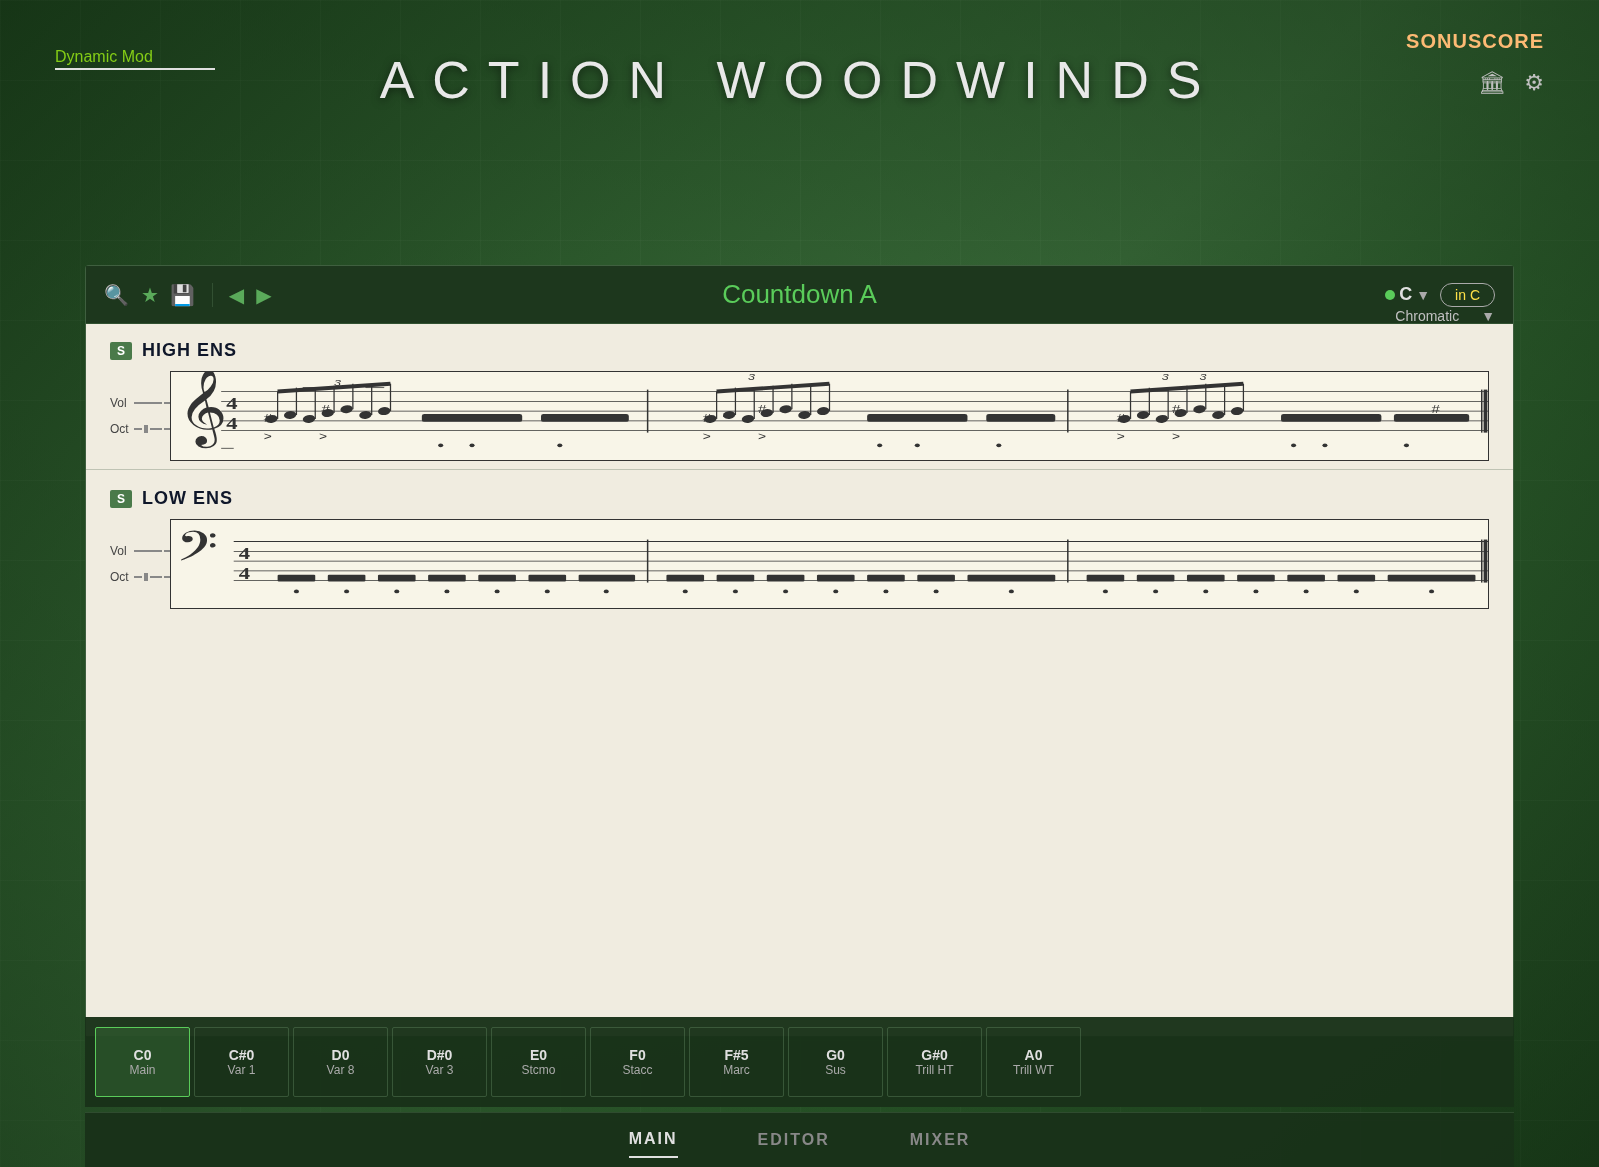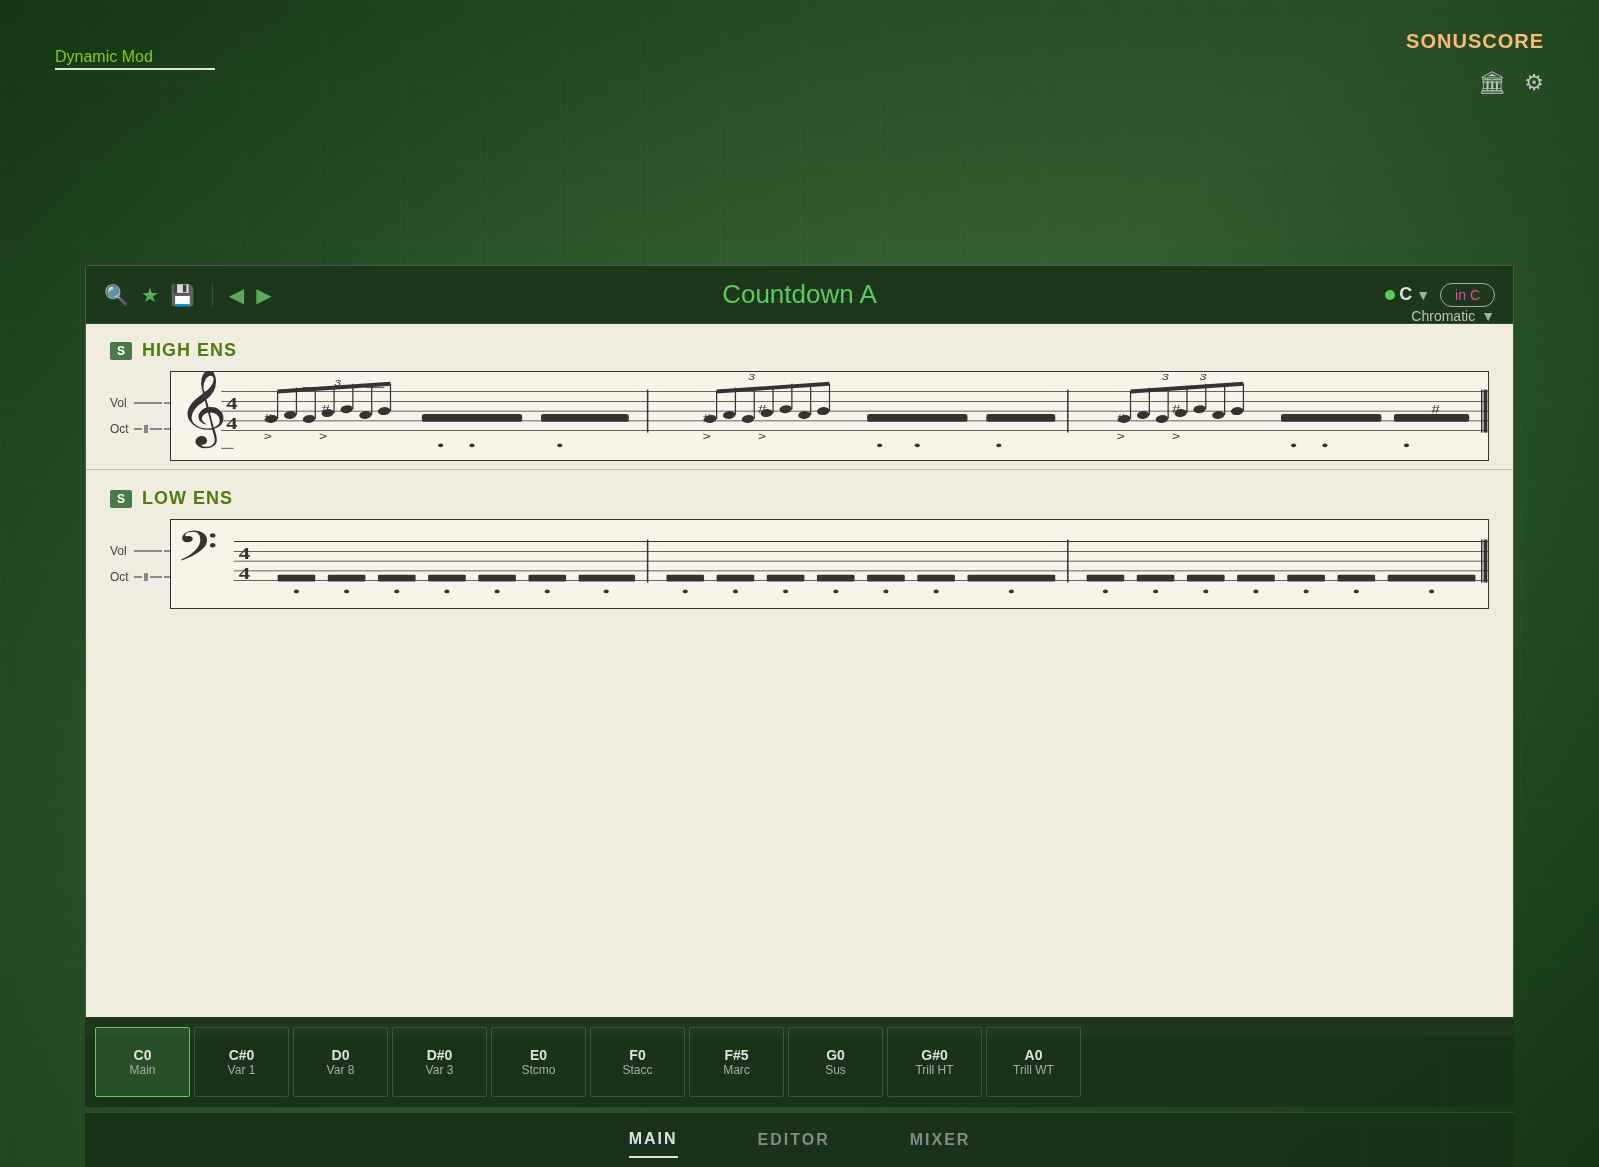--- a/index.html
+++ b/index.html
@@ -156,39 +156,39 @@
       font-weight: bold;
     }
     .key-dropdown {
       color: #aaa;
       font-size: 14px;
     }
     .in-c-badge {
       border: 1px solid #aaa;
       border-radius: 20px;
       padding: 3px 14px;
-      color: #ec4899;
+      color: #fde047;
       font-size: 14px;
     }
     .chromatic-label {
       color: #c0c0c0;
       font-size: 14px;
     }
     .s-badge {
       background: #4a7a4a;
       color: white;
       font-size: 12px;
       font-weight: bold;
       padding: 2px 7px;
       border-radius: 2px;
     }
     .section-name {
       font-size: 18px;
       font-weight: bold;
-      color: #4d7c0f;
+      color: #0f172a;
       letter-spacing: 1px;
     }
 
     .divider-line {
       height: 1px;
       background: rgba(80,100,80,0.3);
       margin: 0 0 2px;
     }
     .vol-line, .oct-line {
       display: flex;
@@ -300,20 +300,21 @@
   </style>
 </head>
 <body>
 
 <div class="bg"></div>
 <div class="bg-cubes"></div>
 <div class="bg-overlay"></div>
 
 <div class="top-header">
   <div class="dynamic-mod-label">Dynamic Mod</div>
+  <div class="app-title">ACTION WOODWINDS</div>
   <div class="sonuscore-logo">SONUSCORE</div>
   <div class="header-icons">
     <span class="header-icon">🏛</span>
     <span class="header-icon">⚙</span>
   </div>
 </div>
 
 <div class="main-panel">
 
   <div class="toolbar">
@@ -329,21 +330,21 @@
     <div class="toolbar-right">
       <div class="key-indicator">
         <div class="key-dot"></div>
         <span class="key-label">C</span>
         <span class="key-dropdown">▼</span>
       </div>
       <div class="in-c-badge">in C</div>
     </div>
   </div>
 
-  <div style="position:absolute; top:42px; right:18px; display:flex; align-items:center; gap:6px; z-index:5;">
+  <div style="position:absolute; top:42px; right:18px; display:flex; align-items:center; gap:22px; z-index:5;">
     <span class="chromatic-label">Chromatic</span>
     <span style="color:#aaa; font-size:14px;">▼</span>
   </div>
 
   <div class="score-content">
 
     <div class="ensemble-section">
       <div class="section-title-row">
         <div class="s-badge">
           <span>S</span>

